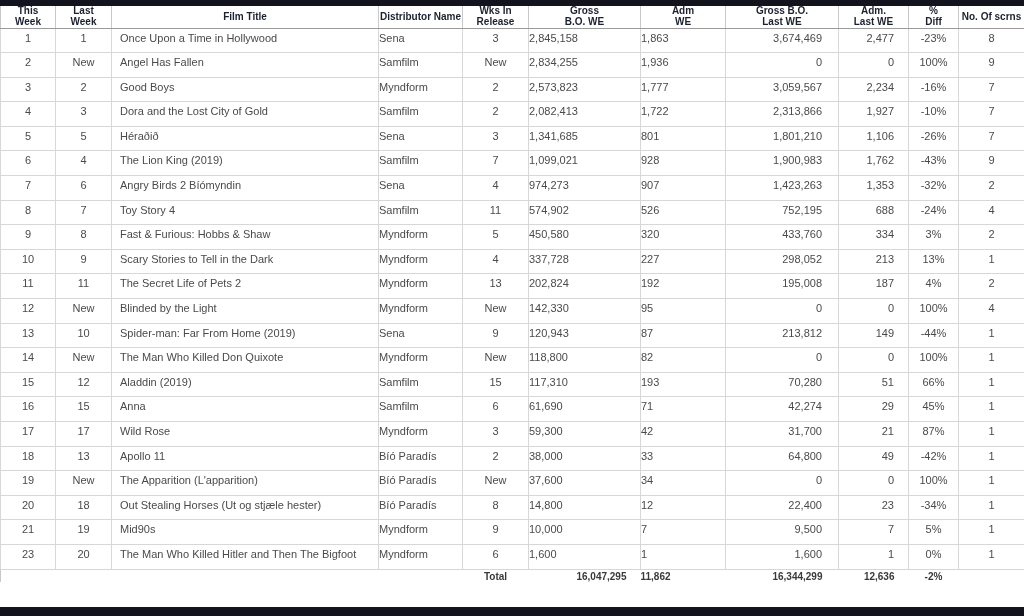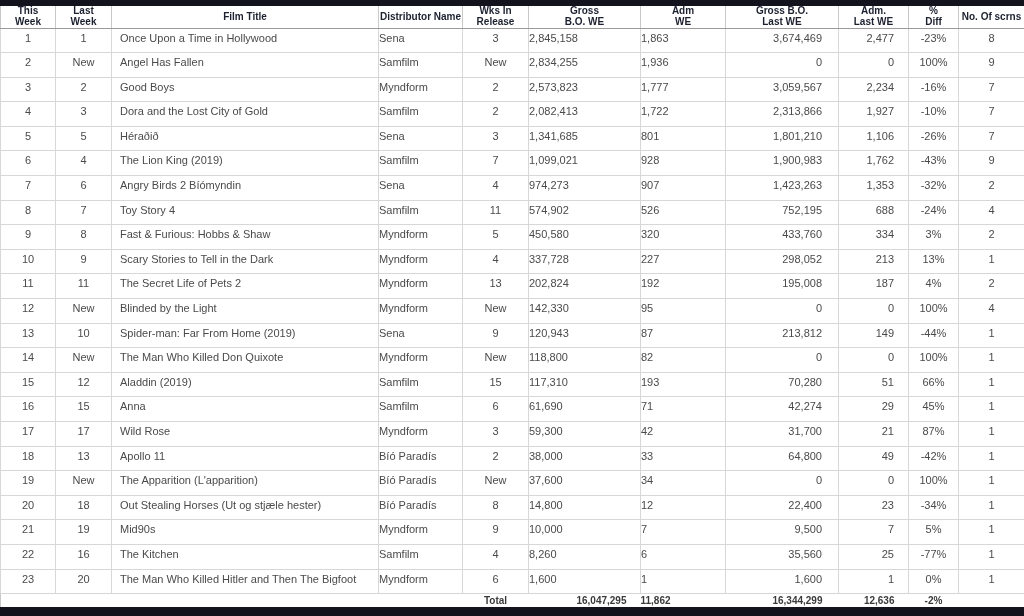--- a/index.html
+++ b/index.html
@@ -393,33 +393,20 @@
         <td class="col3">Myndform</td>
         <td class="col4">9</td>
         <td class="col5">10,000</td>
         <td class="col6">7</td>
         <td class="col7">9,500</td>
         <td class="col8">7</td>
         <td class="col9">5%</td>
         <td class="col10">1</td>
       </tr>
       <tr>
-        <td class="col0">22</td>
-        <td class="col1">16</td>
-        <td class="col2">The Kitchen</td>
-        <td class="col3">Samfilm</td>
-        <td class="col4">4</td>
-        <td class="col5">8,260</td>
-        <td class="col6">6</td>
-        <td class="col7">35,560</td>
-        <td class="col8">25</td>
-        <td class="col9">-77%</td>
-        <td class="col10">1</td>
-      </tr>
-      <tr>
         <td class="col0">23</td>
         <td class="col1">20</td>
         <td class="col2">The Man Who Killed Hitler and Then The Bigfoot</td>
         <td class="col3">Myndform</td>
         <td class="col4">6</td>
         <td class="col5">1,600</td>
         <td class="col6">1</td>
         <td class="col7">1,600</td>
         <td class="col8">1</td>
         <td class="col9">0%</td>

